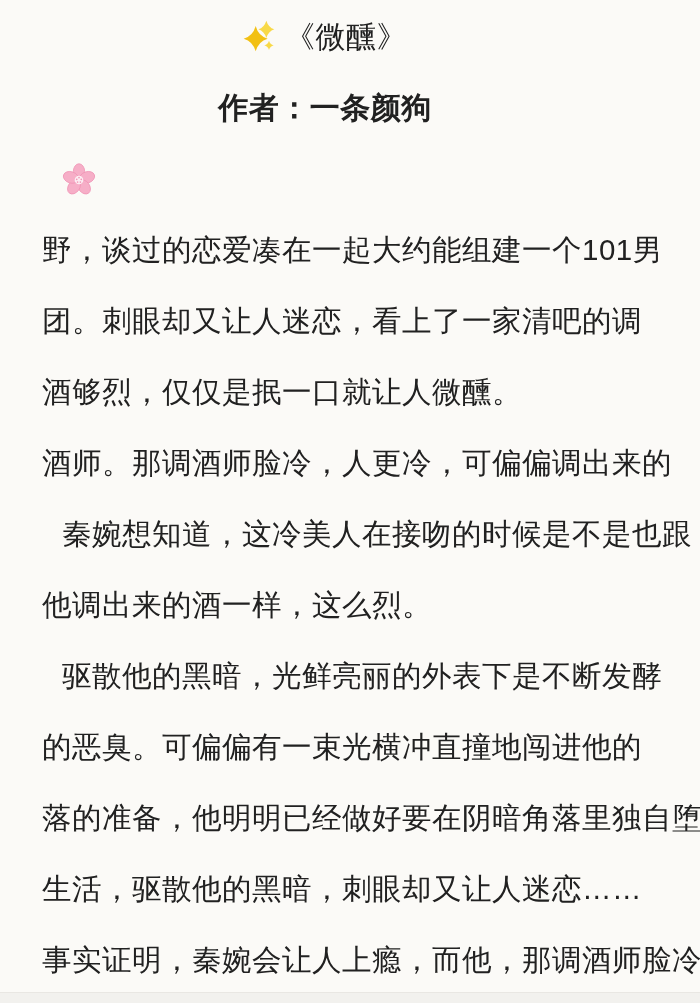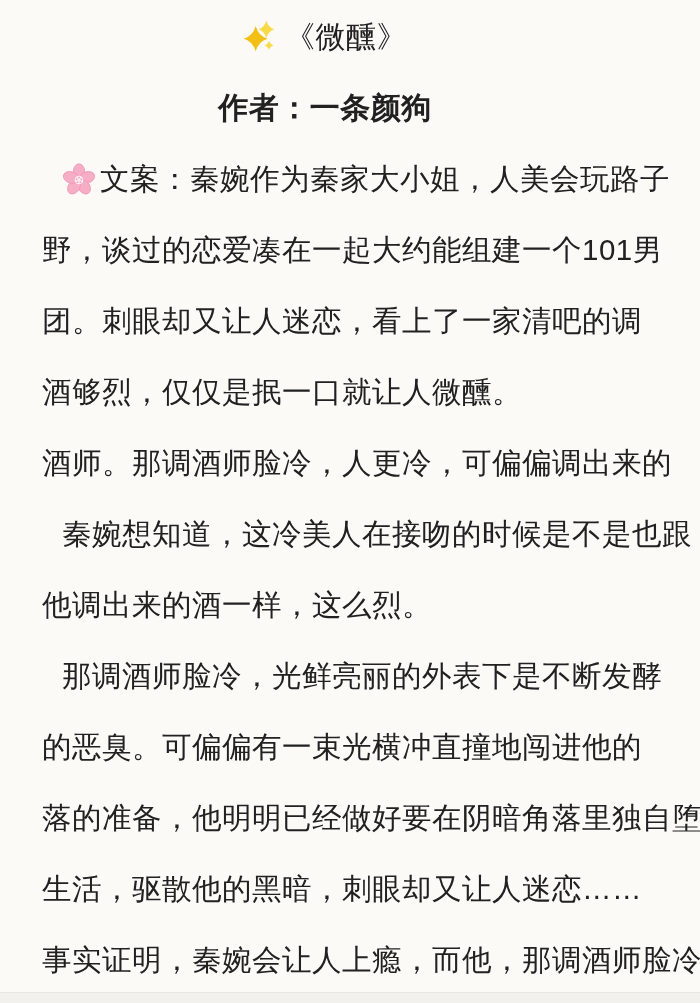--- a/index.html
+++ b/index.html
@@ -92,21 +92,20 @@
             </g>
           <circle cx="18" cy="18" r="4.6" fill="#fceef3"></circle>
           <circle cx="18" cy="15.4" r="0.9" fill="#f29ab8"></circle>
           <circle cx="20.4" cy="17.3" r="0.9" fill="#f29ab8"></circle>
           <circle cx="19.5" cy="20.2" r="0.9" fill="#f29ab8"></circle>
           <circle cx="16.5" cy="20.2" r="0.9" fill="#f29ab8"></circle>
           <circle cx="15.6" cy="17.3" r="0.9" fill="#f29ab8"></circle>
         </g>
       </svg>
     </span>
-    <span>文案：秦婉作为秦家大小姐，人美会玩路子</span>
   </div>
 
   <div class="line">
       <span>野，谈过的恋爱凑在一起大约能组建一个101男</span>
     </div>
   <div class="line">
       <span>团。刺眼却又让人迷恋，看上了一家清吧的调</span>
     </div>
   <div class="line">
       <span>酒够烈，仅仅是抿一口就让人微醺。</span>
@@ -114,21 +113,21 @@
   <div class="line">
       <span>酒师。那调酒师脸冷，人更冷，可偏偏调出来的</span>
     </div>
   <div class="line indent">
       <span>秦婉想知道，这冷美人在接吻的时候是不是也跟</span>
     </div>
   <div class="line">
       <span>他调出来的酒一样，这么烈。</span>
     </div>
   <div class="line indent">
-      <span>那调酒师脸冷，光鲜亮丽的外表下是不断发酵</span>
+      <span>驱散他的黑暗，光鲜亮丽的外表下是不断发酵</span>
     </div>
   <div class="line">
       <span>的恶臭。可偏偏有一束光横冲直撞地闯进他的</span>
     </div>
   <div class="line">
       <span>落的准备，他明明已经做好要在阴暗角落里独自堕</span>
     </div>
   <div class="line">
       <span>生活，驱散他的黑暗，刺眼却又让人迷恋……</span>
     </div>

